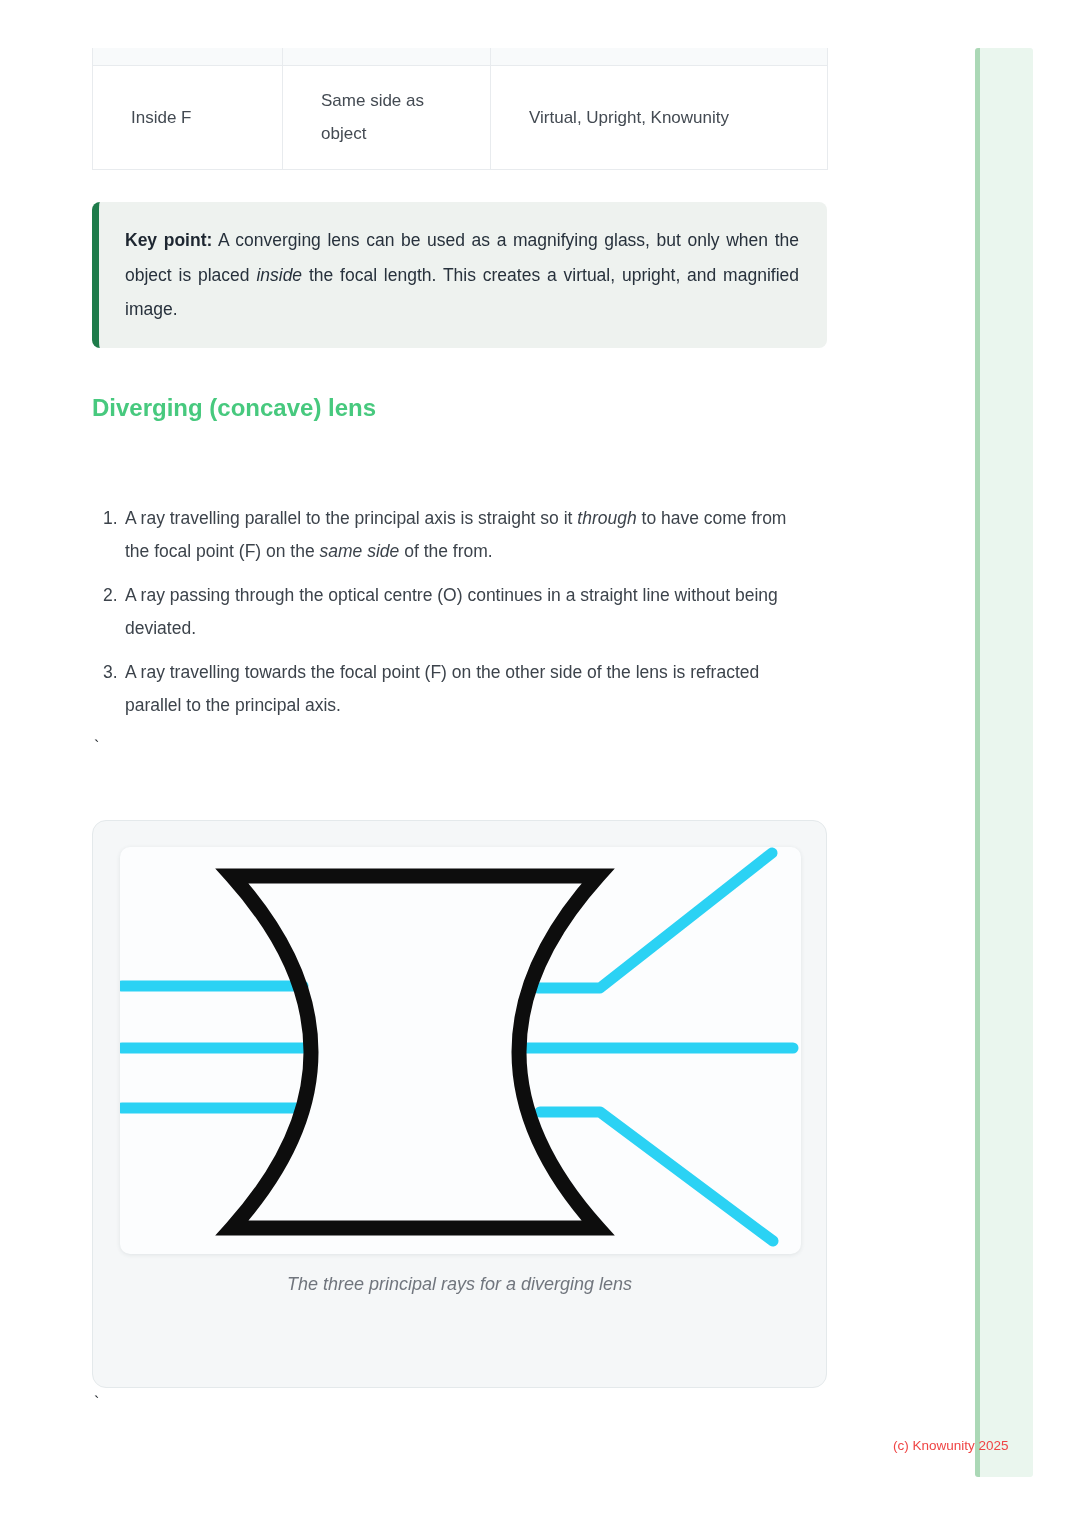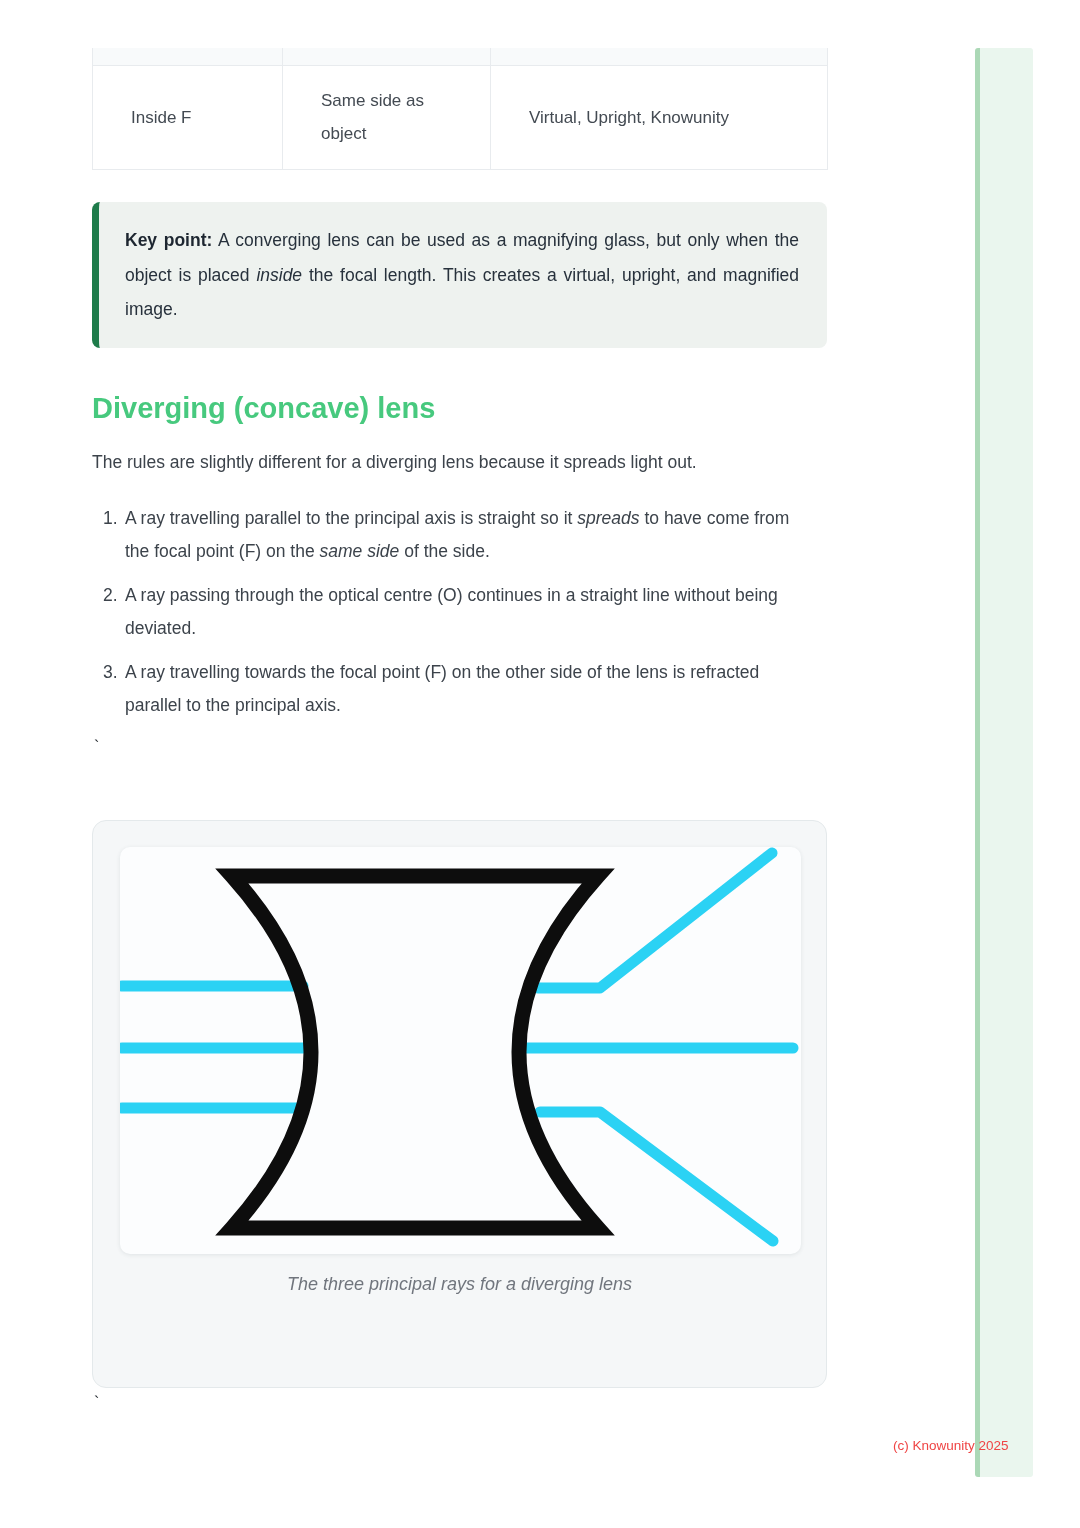--- a/index.html
+++ b/index.html
@@ -68,21 +68,21 @@
     text-align: justify;
     color: #27313c;
   }
   .callout b { color: #1d2630; }
   .em { font-style: italic; }
 
   
   .heading {
     position: absolute;
     left: 92px; top: 393px;
-    font-size: 29px;
+    font-size: 24px;
     font-weight: 600;
     color: #47c97e;
     line-height: 30px;
   }
   .intro {
     position: absolute;
     left: 92px; top: 449px;
     width: 760px;
     font-size: 17.5px;
     line-height: 26px;
@@ -166,26 +166,25 @@
     </tr>
   </tbody>
     </table>
 
   <div class="callout">
     <b>Key point:</b><span> A converging lens can be used as a magnifying glass, but only when the object is placed </span><span class="em">inside</span><span> the focal length. This creates a virtual, upright, and magnified image.</span>
   </div>
 
   <h2 class="heading">Diverging (concave) lens</h2>
 
-  <p class="intro">The rules are slightly different for a diverging lens because it spreads light out.</p>
 
   <div class="numlist">
     <div class="numitem">
       <span class="nummark">1.</span>
-      <div class="numtext"><span>A ray travelling parallel to the principal axis is straight so it </span><span class="em">spreads</span><span> to have come from the focal point (F) on the </span><span class="em">same side</span><span> of the side.</span></div>
+      <div class="numtext"><span>A ray travelling parallel to the principal axis is straight so it </span><span class="em">through</span><span> to have come from the focal point (F) on the </span><span class="em">same side</span><span> of the from.</span></div>
     </div>
     <div class="numitem">
       <span class="nummark">2.</span>
       <div class="numtext"><span>A ray passing through the optical centre (O) continues in a straight line without being deviated.</span><span class="em"></span><span></span><span class="em"></span><span></span></div>
     </div>
     <div class="numitem">
       <span class="nummark">3.</span>
       <div class="numtext"><span>A ray travelling towards the focal point (F) on the other side of the lens is refracted parallel to the principal axis.</span><span class="em"></span><span></span><span class="em"></span><span></span></div>
     </div>
   </div>

